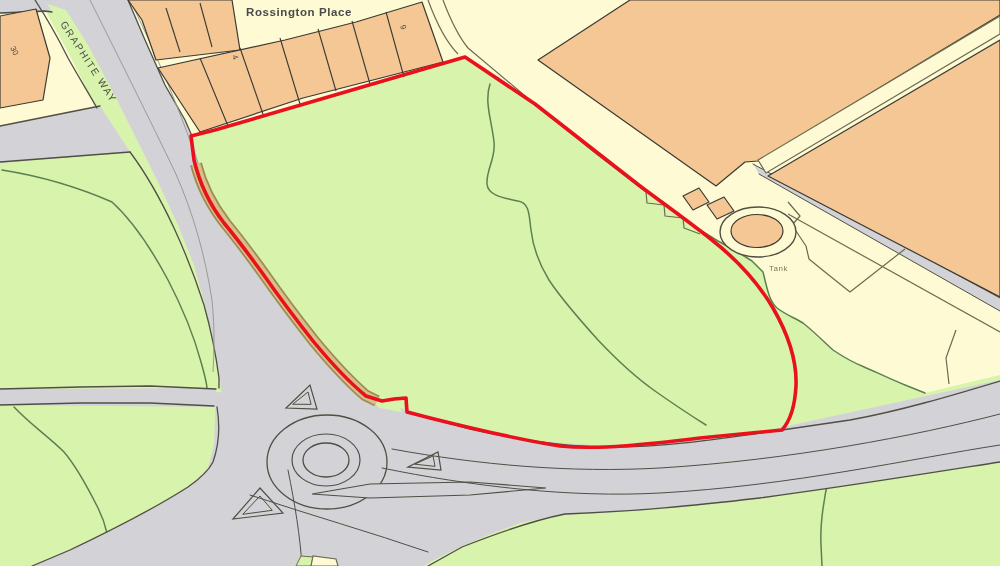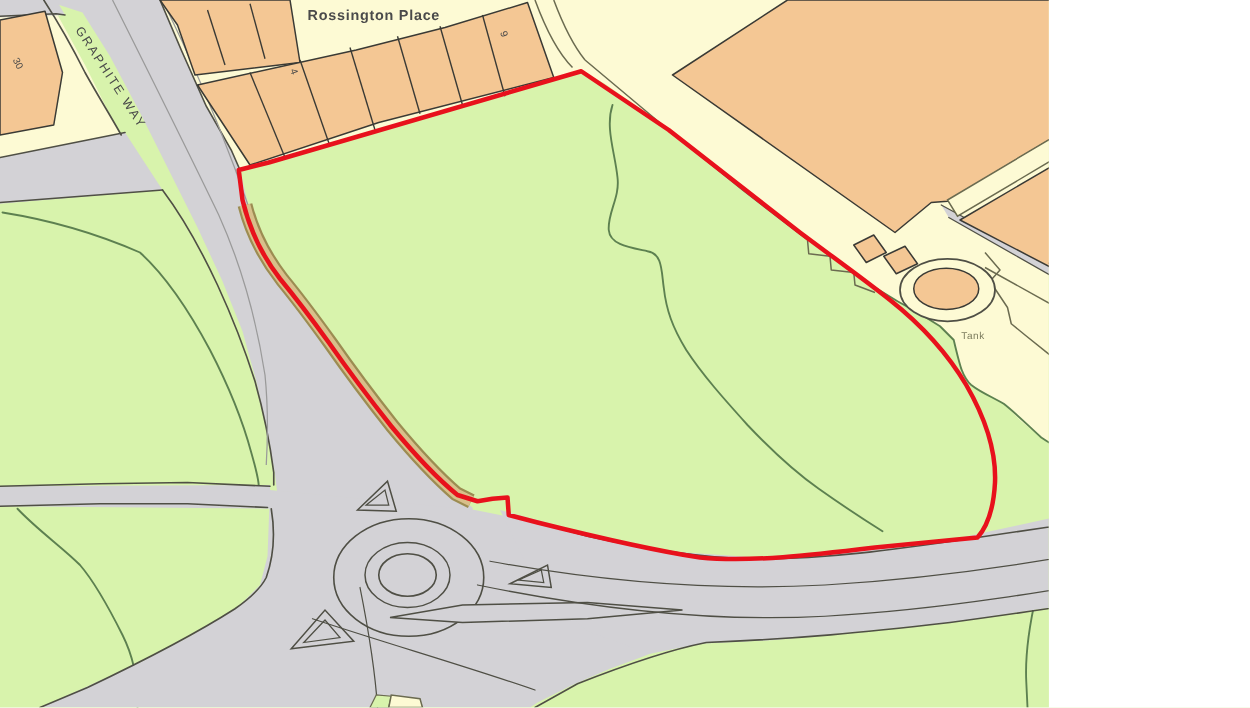--- a/index.html
+++ b/index.html
@@ -3,21 +3,21 @@
 <meta charset="utf-8">
 <style>
   :root{
     --field-green:#D8F3AC; --land-cream:#FDFAD4; --building-orange:#F4C794;
     --road-grey:#D3D2D6; --road-edge:#4F4F45; --kerb-grey:#9A9A9A;
     --path-olive:#6B6B50; --verge-tan:#D8BF8A; --verge-edge:#9C8C52;
     --boundary-red:#E8111C; --field-line:#5D8050; --text-dark:#4A4A4A; --text-olive:#7C7C5E;
   }
   html,body{margin:0;padding:0;background:#fff;}
   .map-frame{
-    width:839px;height:566px;position:relative;overflow:hidden;
+    width:1000px;height:566px;position:relative;overflow:hidden;
     background:var(--field-green);
     font-family:"Liberation Sans",sans-serif;
   }
   svg{display:block;}
   .green{fill:var(--field-green);}
   .cream{fill:var(--land-cream);}
   .creamline{fill:var(--land-cream);stroke:var(--path-olive);stroke-width:1.2;}
   .grey{fill:var(--road-grey);}
   .grey-edged{fill:var(--road-grey);stroke:var(--road-edge);stroke-width:1.2;}
   .edge{fill:none;stroke:var(--road-edge);stroke-width:1.3;stroke-linecap:round;}

